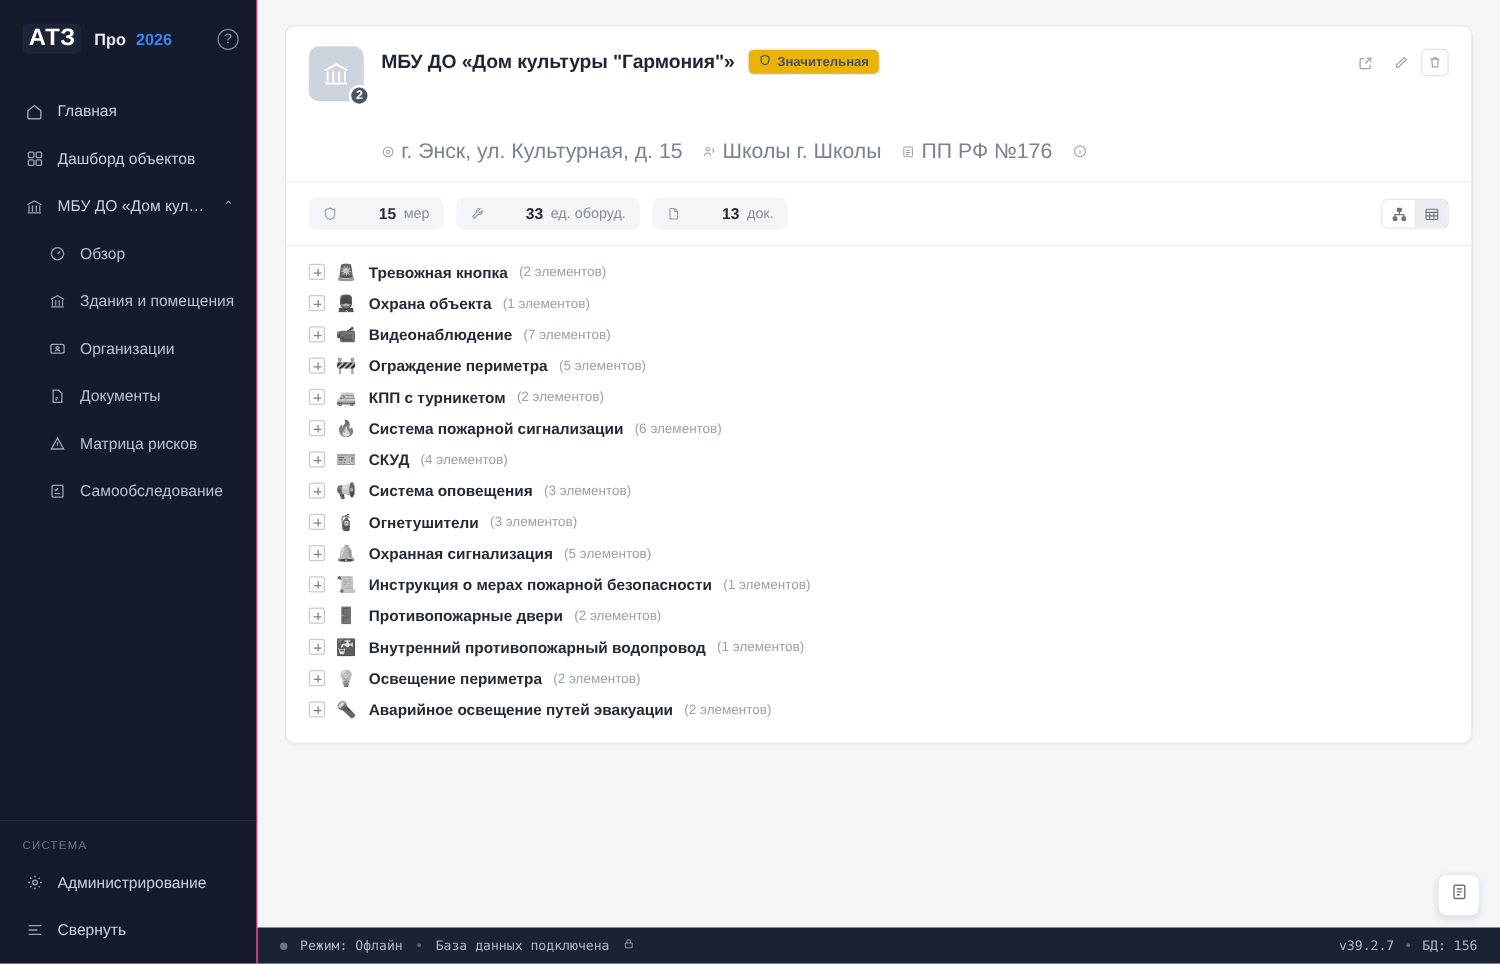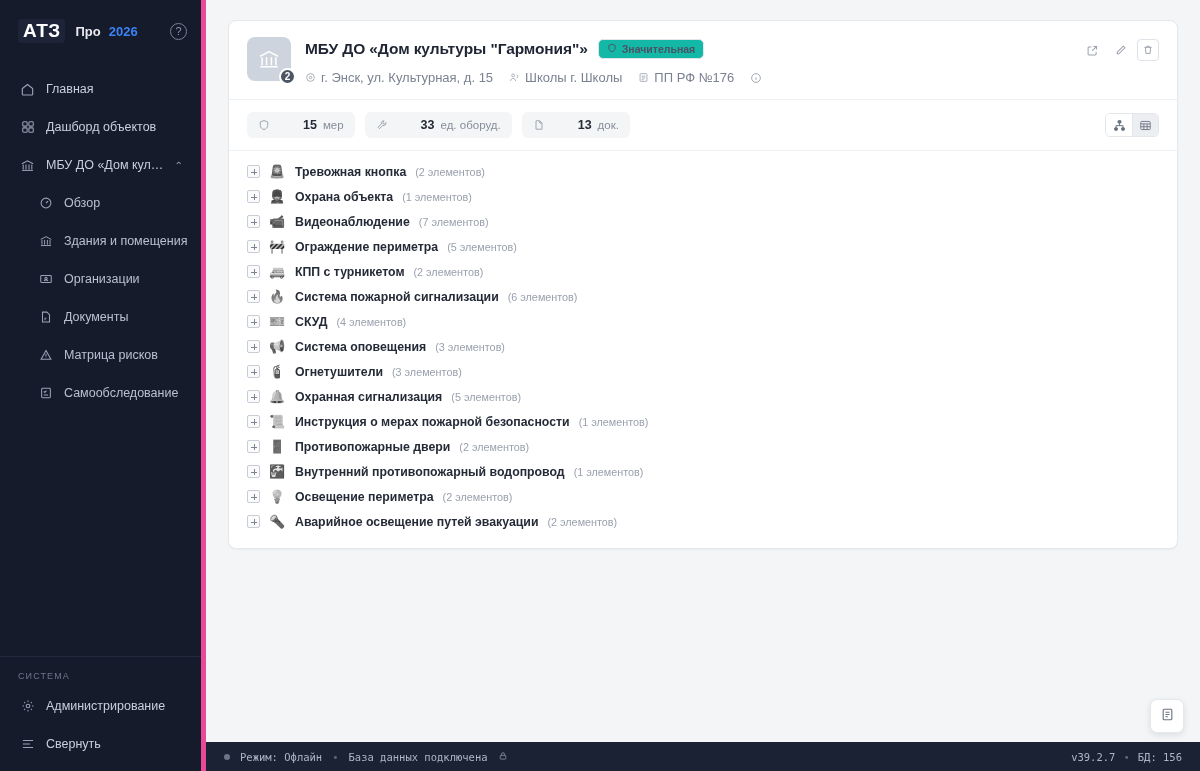--- a/index.html
+++ b/index.html
@@ -11,21 +11,21 @@
   }
   .app { display: flex; width: 1200px; height: 771px; position: relative; }
 
   
   .sidebar {
     width: 206px; height: 771px;
     background: #161b2b;
     display: flex; flex-direction: column;
     flex-shrink: 0;
     position: relative;
-    border-right: 5px solid #ec4899;
+    border-right: 1px solid #ec4899;
   }
   .brand-row {
     height: 62px;
     display: flex; align-items: center;
     padding: 0 14px 0 18px;
     gap: 8px;
   }
   .brand-logo {
     font-size: 19px; font-weight: bold; color: #ffffff;
     letter-spacing: 0.4px;
@@ -102,26 +102,26 @@
     background: #4b5563; color: #fff;
     font-size: 10px; font-weight: bold;
     display: flex; align-items: center; justify-content: center;
     border: 2px solid #ffffff;
   }
   .head-main { flex: 1; min-width: 0; padding-top: 2px; }
   .title-row { display: flex; align-items: center; gap: 10px; }
   .obj-title { font-size: 15.5px; font-weight: bold; color: #1f2533; letter-spacing: -0.1px; }
   .cat-badge {
     display: inline-flex; align-items: center; gap: 5px;
-    background: #14b8a6; border: 1px solid #e2e5ea;
+    background: #eab308; border: 1px solid #e2e5ea;
     border-radius: 5px; padding: 3px 8px;
     font-size: 10.5px; color: #4b5263; font-weight: bold;
   }
   .meta-row { display: flex; align-items: center; gap: 16px; margin-top: 11px; }
-  .meta-item { display: flex; align-items: center; gap: 5px; font-size: 13px; color: #7b8291; }
+  .meta-item { display: flex; align-items: center; gap: 5px; font-size: 17px; color: #7b8291; margin-top: 40px; }
   .meta-item .mico { color: #9aa1ad; display: flex; }
 
   .head-actions { display: flex; align-items: flex-start; gap: 6px; padding-top: 2px; }
   .act-btn {
     width: 22px; height: 22px; border-radius: 4px;
     display: flex; align-items: center; justify-content: center;
     color: #9aa1ad; cursor: pointer; background: transparent; border: 1px solid transparent;
   }
   .act-btn.framed { border: 1px solid #dfe2e8; }
 

